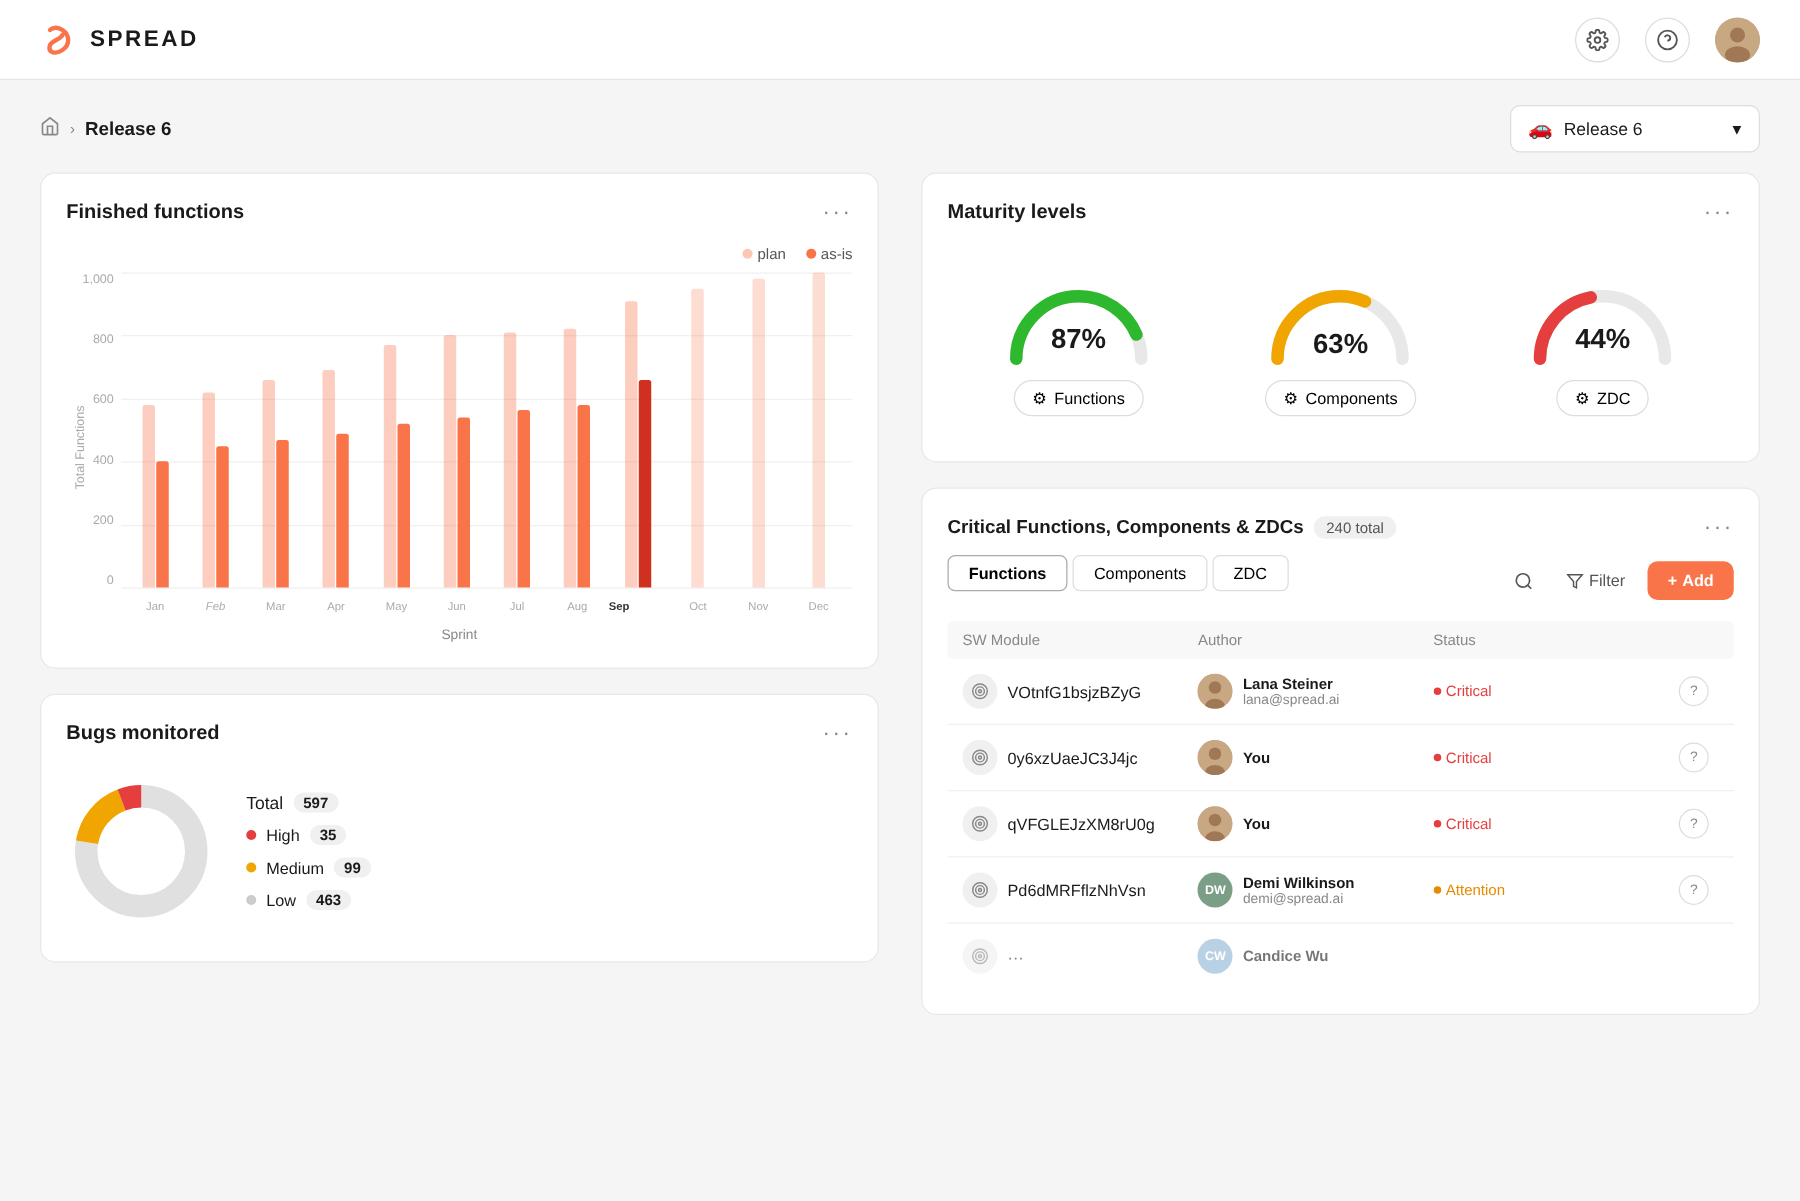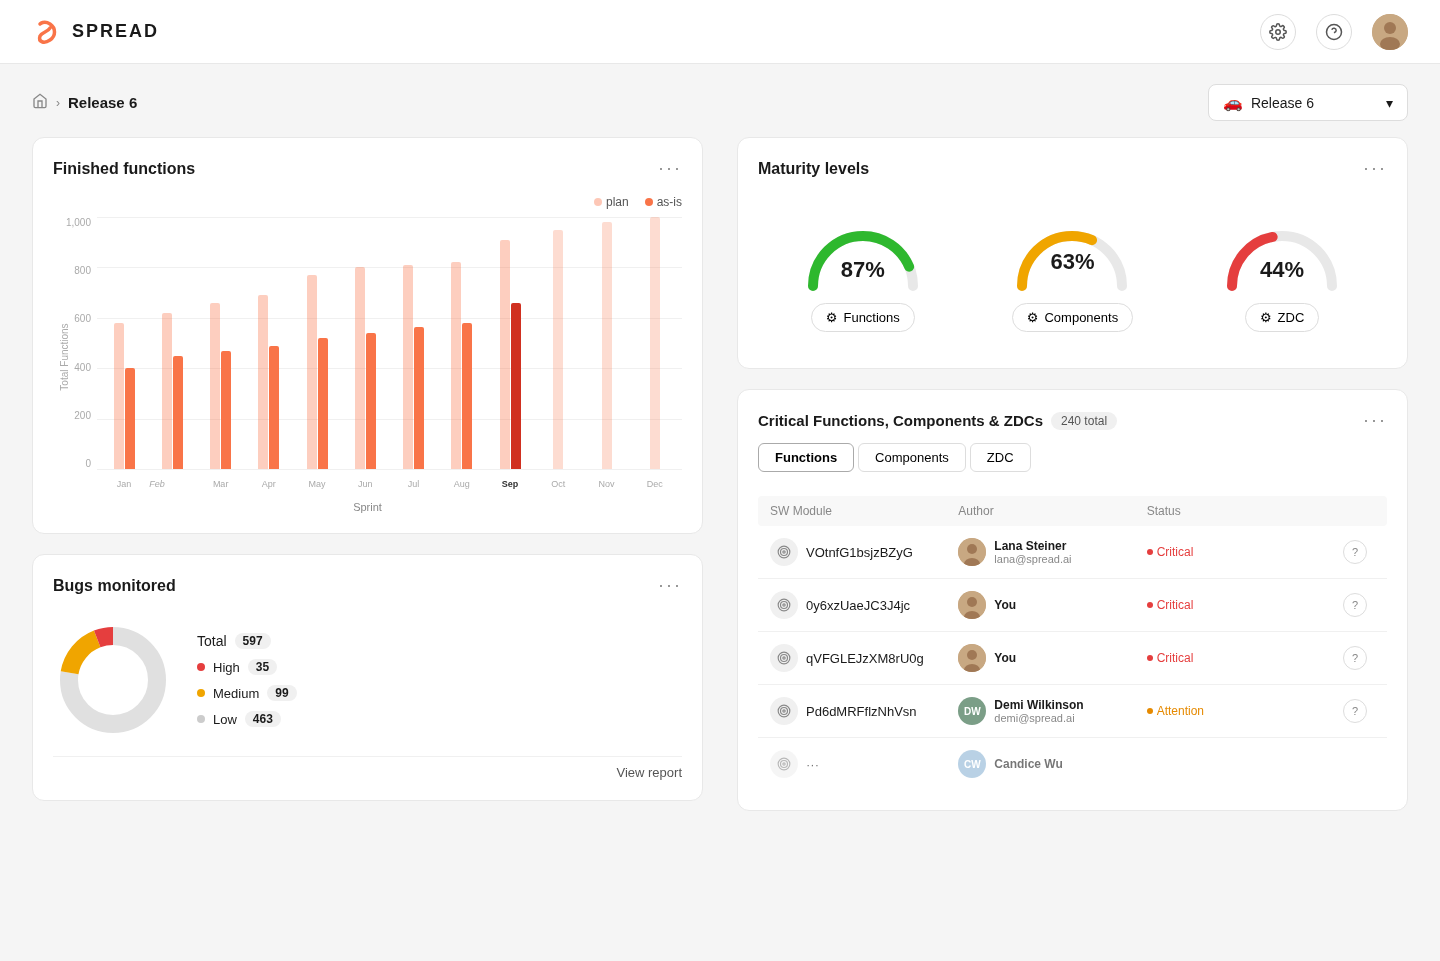--- a/index.html
+++ b/index.html
@@ -268,28 +268,28 @@
 
             <div style="flex:1;display:flex;flex-direction:column;align-items:center;">
               <div style="display:flex;align-items:flex-end;gap:1px;height:252px;">
                 <div style="width:10px;height:calc(252px * 1.0);background:#f97448;opacity:0.25;border-radius:2px 2px 0 0;"></div>
               </div>
             </div>
           </div>
 
           <div style="position:absolute;left:44px;right:0;bottom:8px;display:flex;gap:2px;padding:0 4px;">
             <span style="flex:1;text-align:center;font-size:9px;color:#aaa;">Jan</span>
-            <span style="flex:1;text-align:left;font-size:9px;color:#aaa;font-style:italic;">Feb</span>
+            <span style="flex:1;text-align:center;font-size:9px;color:#aaa;font-style:italic;">Feb</span>
             <span style="flex:1;text-align:center;font-size:9px;color:#aaa;">Mar</span>
             <span style="flex:1;text-align:center;font-size:9px;color:#aaa;">Apr</span>
             <span style="flex:1;text-align:center;font-size:9px;color:#aaa;">May</span>
             <span style="flex:1;text-align:center;font-size:9px;color:#aaa;">Jun</span>
             <span style="flex:1;text-align:center;font-size:9px;color:#aaa;">Jul</span>
             <span style="flex:1;text-align:center;font-size:9px;color:#aaa;">Aug</span>
-            <span style="flex:1;text-align:center;font-size:9px;color:#333;font-weight:700;">Sep</span>
+            <span style="flex:1;text-align:left;font-size:9px;color:#333;font-weight:700;">Sep</span>
             <span style="flex:1;text-align:center;font-size:9px;color:#aaa;">Oct</span>
             <span style="flex:1;text-align:center;font-size:9px;color:#aaa;">Nov</span>
             <span style="flex:1;text-align:center;font-size:9px;color:#aaa;">Dec</span>
           </div>
 
           <div style="position:absolute;left:-22px;top:50%;transform:translateY(-50%) rotate(-90deg);font-size:10px;color:#aaa;white-space:nowrap;">Total Functions</div>
         </div>
         <div style="text-align:center;font-size:11px;color:#888;margin-top:4px;">Sprint</div>
       </div>
     </div>
@@ -325,21 +325,20 @@
             <span>Medium</span>
             <span class="bug-count">99</span>
           </div>
           <div class="bug-row">
             <span class="bug-dot" style="background:#cccccc;"></span>
             <span>Low</span>
             <span class="bug-count">463</span>
           </div>
         </div>
       </div>
-      <div class="view-report">View report</div>
     </div>
   </div>
 
   <div class="right-col">
 
     <div class="maturity-card card">
       <div class="card-header">
         <span class="card-title">Maturity levels</span>
         <button class="more-btn">···</button>
       </div>
@@ -358,21 +357,21 @@
             <span>Functions</span>
           </button>
         </div>
 
         <div class="gauge-item">
           <div style="position:relative;width:130px;height:80px;">
             <svg width="130" height="80" viewBox="0 0 130 80">
               <path d="M 15 75 A 50 50 0 0 1 115 75" fill="none" stroke="#e8e8e8" stroke-width="10" stroke-linecap="round"></path>
               <path d="M 15 75 A 50 50 0 0 1 115 75" fill="none" stroke="#f0a500" stroke-width="10" stroke-linecap="round" stroke-dasharray="157" stroke-dashoffset="58"></path>
             </svg>
-            <div style="position:absolute;bottom:16px;left:50%;transform:translateX(-50%);font-size:22px;font-weight:700;">63%</div>
+            <div style="position:absolute;bottom:4px;left:50%;transform:translateX(-50%);font-size:22px;font-weight:700;">63%</div>
           </div>
           <button class="gauge-btn">
             <span>⚙</span>
             <span>Components</span>
           </button>
         </div>
 
         <div class="gauge-item">
           <div style="position:relative;width:130px;height:80px;">
             <svg width="130" height="80" viewBox="0 0 130 80">
@@ -396,20 +395,38 @@
           <span class="cf-total-badge">240 total</span>
         </div>
         <button class="more-btn">···</button>
       </div>
       <div style="display:flex;align-items:center;justify-content:space-between;margin-bottom:12px;">
         <div class="cf-tabs">
           <button class="cf-tab active">Functions</button>
           <button class="cf-tab">Components</button>
           <button class="cf-tab">ZDC</button>
         </div>
+        <div class="cf-actions">
+          <button class="search-btn">
+            <svg width="16" height="16" viewBox="0 0 24 24" fill="none" stroke="currentColor" stroke-width="2">
+                <circle cx="11" cy="11" r="8"></circle>
+                <line x1="21" y1="21" x2="16.65" y2="16.65"></line>
+              </svg>
+          </button>
+          <button class="filter-btn">
+            <svg width="14" height="14" viewBox="0 0 24 24" fill="none" stroke="currentColor" stroke-width="2">
+                <polygon points="22 3 2 3 10 12.46 10 19 14 21 14 12.46 22 3"></polygon>
+              </svg>
+            <span>Filter</span>
+          </button>
+          <button class="add-btn">
+            <span>+</span>
+            <span>Add</span>
+          </button>
+        </div>
       </div>
 
       <div>
         <div class="table-header">
           <span>SW Module</span>
           <span>Author</span>
           <span>Status</span>
           <span></span>
         </div>
 

